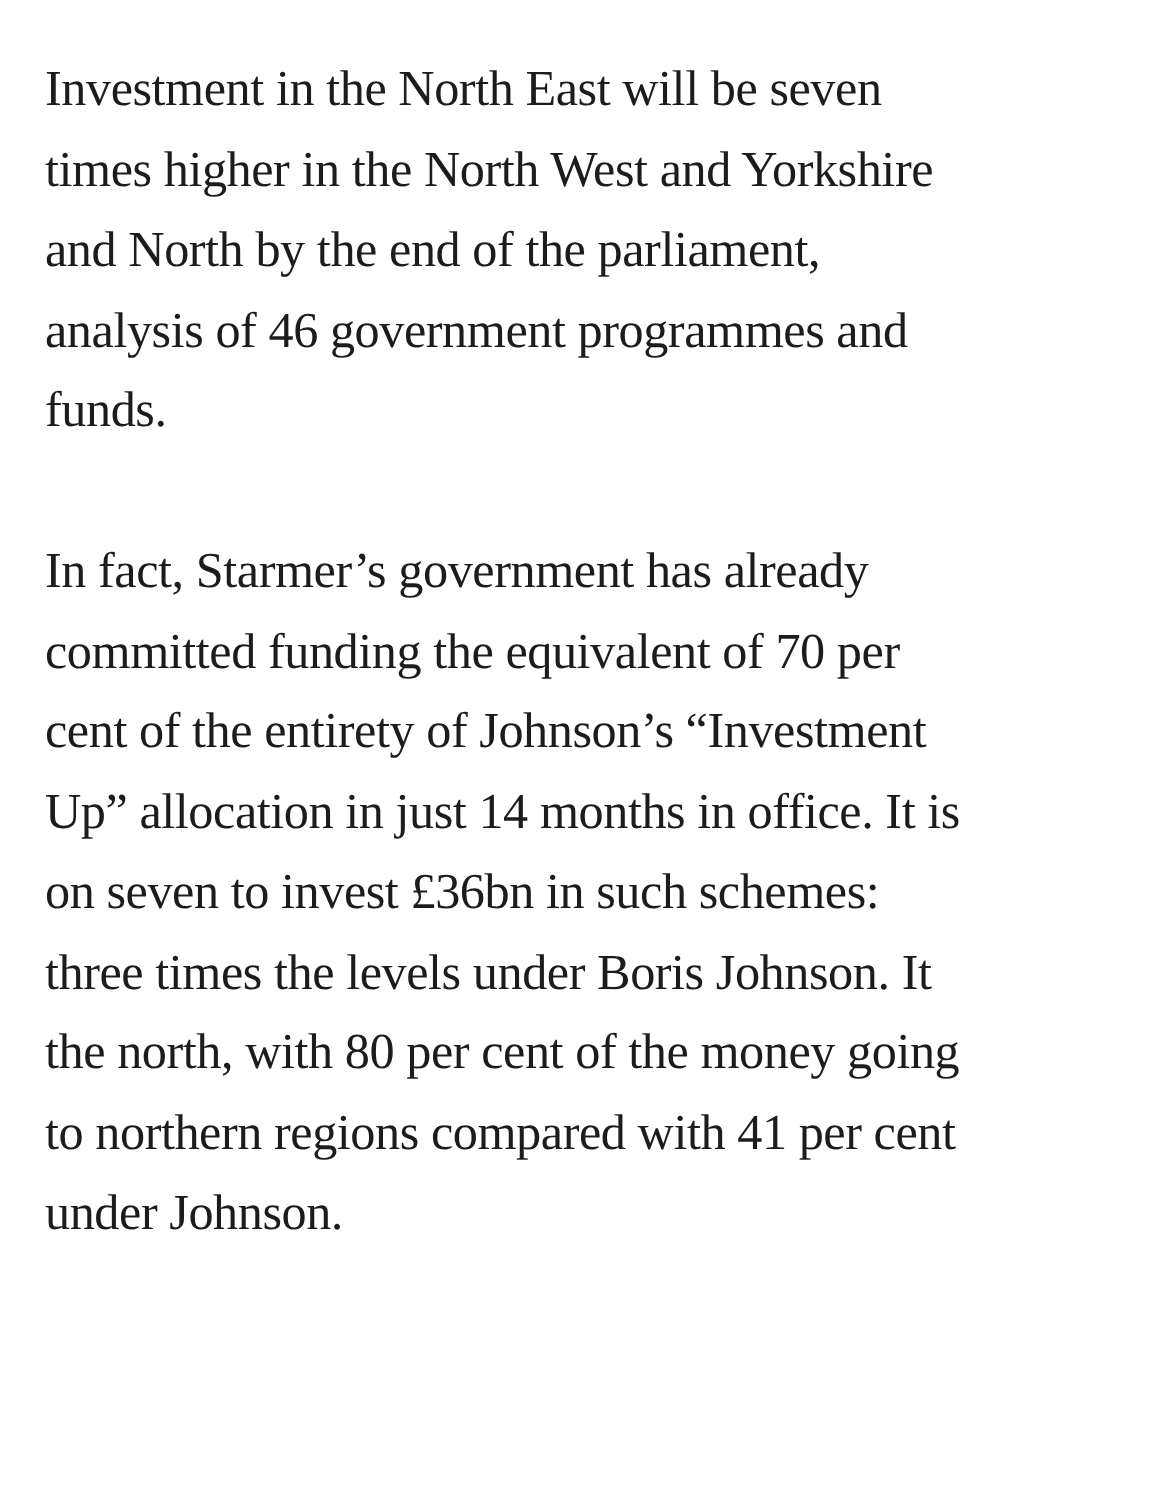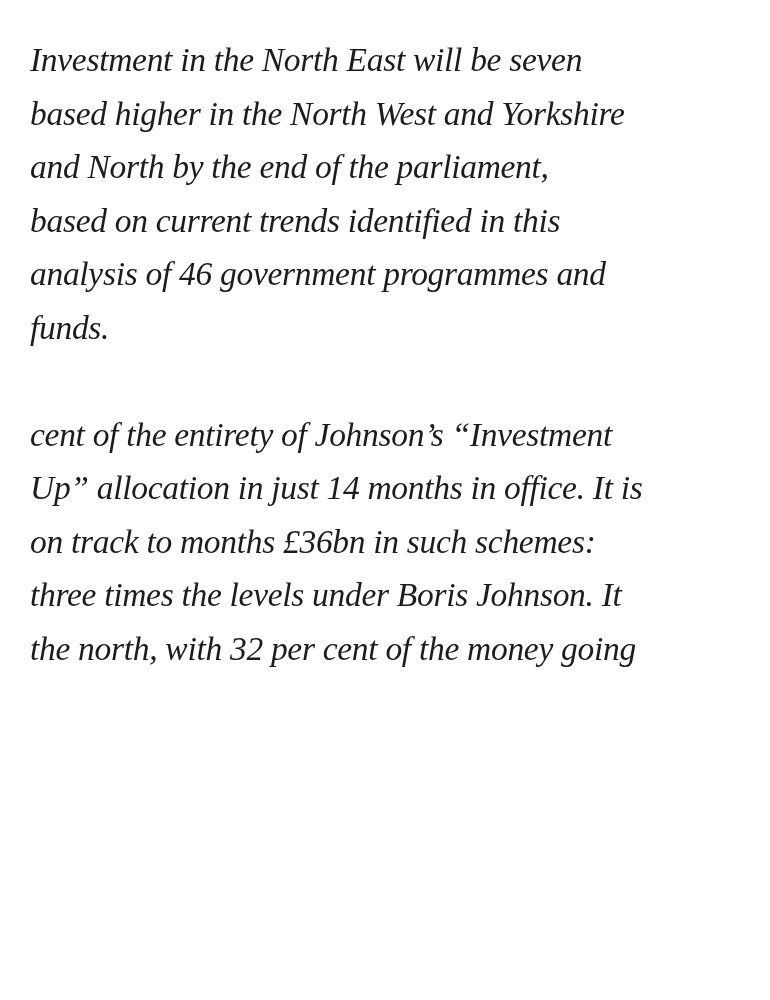--- a/index.html
+++ b/index.html
@@ -23,35 +23,37 @@
       font-size: 33.5px;
       line-height: 53.5px;
       letter-spacing: -0.3px;
     }
     .article p {
       margin: 0 0 53.5px 0;
     }
     .line {
       display: block;
       white-space: nowrap;
-      font-style: italic;
     }
   </style>
 </head>
 <body>
 
 <div class="article">
   <p>
     <span class="line">Investment in the North East will be seven</span>
-    <span class="line">based higher in the North West and Yorkshire</span>
+    <span class="line">times higher in the North West and Yorkshire</span>
     <span class="line">and North by the end of the parliament,</span>
-    <span class="line">based on current trends identified in this</span>
     <span class="line">analysis of 46 government programmes and</span>
     <span class="line">funds.</span>
   </p>
   <p>
+    <span class="line">In fact, Starmer’s government has already</span>
+    <span class="line">committed funding the equivalent of 70 per</span>
     <span class="line">cent of the entirety of Johnson’s “Investment</span>
     <span class="line">Up” allocation in just 14 months in office. It is</span>
-    <span class="line">on track to months £36bn in such schemes:</span>
+    <span class="line">on seven to invest £36bn in such schemes:</span>
     <span class="line">three times the levels under Boris Johnson. It</span>
-    <span class="line">the north, with 32 per cent of the money going</span>
+    <span class="line">the north, with 80 per cent of the money going</span>
+    <span class="line">to northern regions compared with 41 per cent</span>
+    <span class="line">under Johnson.</span>
   </p>
 </div>
 
 </body></html>

